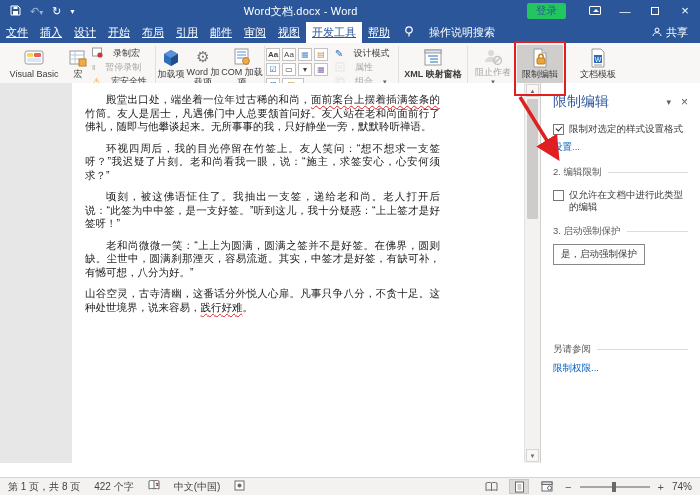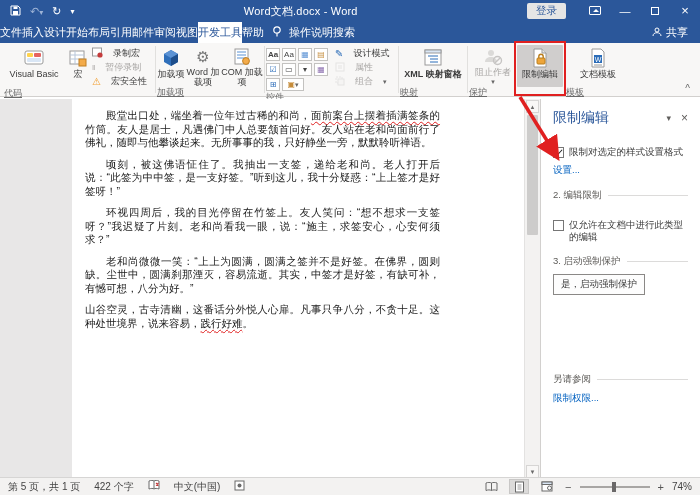--- a/index.html
+++ b/index.html
@@ -5,32 +5,32 @@
   html,body{margin:0;padding:0;background:#9c9c9c;}
   *{box-sizing:border-box;font-family:"Liberation Sans","DejaVu Sans",sans-serif;}
   .app{position:relative;width:700px;height:495px;background:#fff;overflow:hidden;}
 
   
   .titlebar{position:absolute;left:0;top:0;width:700px;height:22px;background:#2b579a;display:flex;align-items:center;color:#fff;font-size:11px;}
   .qat{display:flex;align-items:center;gap:9px;padding-left:10px;}
   .qat .g{color:#9db3d6;}
   .qat .tiny{font-size:8px;}
   .tb-title{flex:1;text-align:center;font-size:11px;letter-spacing:.2px;}
-  .signin{background:#e5e5e5;color:#2b579a;border-radius:2px;font-size:10.5px;padding:1px 9px;margin-right:14px;}
+  .signin{background:#22c55e;color:#2b579a;border-radius:2px;font-size:10.5px;padding:1px 9px;margin-right:14px;}
   .winbtns{display:flex;align-items:center;gap:0;}
   .winbtn{width:30px;text-align:center;font-size:11px;line-height:22px;}
   .maxbox{display:inline-block;width:8px;height:8px;border:1px solid #fff;}
   .ribopt{display:inline-block;width:12px;height:9px;border:1px solid #fff;border-radius:1px;position:relative;}
   .ribopt:after{content:"";position:absolute;left:3px;top:2px;border:3px solid transparent;border-bottom-color:#fff;border-top:0;}
 
   
   .tabbar{position:absolute;left:0;top:22px;width:700px;height:21px;background:#2b579a;display:flex;align-items:stretch;color:#fff;font-size:11px;}
-  .tab{padding:0 0;display:flex;align-items:center;}
+  .tab{padding:0 6px;display:flex;align-items:center;text-decoration:underline;}
   .tab.active{background:#fff;color:#2b579a;}
-  .tab-search{display:flex;align-items:center;gap:7px;padding:0 8px;color:#fff;}
+  .tab-search{display:flex;align-items:center;gap:15px;padding:0 8px;color:#fff;}
   .spacer{flex:1;}
   .share{display:flex;align-items:center;gap:4px;padding-right:12px;}
 
   
   .ribbon{position:absolute;left:0;top:43px;width:700px;height:54px;background:#f8f7f6;border-bottom:1px solid #d2d0ce;display:flex;align-items:stretch;padding:1px 2px 0 4px;}
   .rgroup{display:flex;flex-direction:column;}
   .rgroup .content{flex:1;display:flex;align-items:flex-start;padding-top:1px;}
   .rgroup .glabel{height:11px;font-size:9px;color:#6a6a6a;text-align:left;line-height:10px;text-decoration:underline;}
   .sep{width:1px;background:#e1e0de;margin:2px 1px 3px;}
   .bigbtn{display:flex;flex-direction:column;align-items:center;font-size:9px;color:#3b3b3b;text-align:center;line-height:10px;padding-top:2px;height:42px;}
@@ -40,40 +40,40 @@
   .disabled{color:#a8a6a4 !important;}
   .disabled svg, .disabled .g-ic{opacity:.45;}
   .ctrl-grid{display:grid;grid-template-columns:repeat(4,15px);grid-auto-rows:14px;gap:1px;padding-top:3px;}
   .ctrl{width:14px;height:13px;border:1px solid #c3c2c0;background:#fff;font-size:8px;display:flex;align-items:center;justify-content:center;color:#444;}
   .caret{font-size:7px;color:#666;}
   .hl{background:#d0cecd;border-radius:1px;position:relative;}
   .annobox{position:absolute;left:-3px;top:-4px;right:-3px;bottom:-9px;border:2px solid #e02020;pointer-events:none;z-index:40;}
   .collapse{align-self:flex-end;font-size:10px;color:#666;padding:0 8px 2px 0;}
 
   
-  .workspace{position:absolute;left:0;top:99px;width:700px;height:380px;display:flex;}
+  .workspace{position:absolute;left:0;top:83px;width:700px;height:380px;display:flex;}
   .docarea{width:524px;background:#e8e7e7;position:relative;overflow:hidden;}
   .page{position:absolute;left:72px;top:0;width:452px;height:380px;background:#fff;}
   .doctext{padding:10px 0 0 13px;width:368px;font-size:10.5px;line-height:13.5px;color:#1a1a1a;text-align:justify;}
   .doctext p{margin:0 0 8px;}
   .doctext p.ind{text-indent:21px;}
   .sq{text-decoration:underline;text-decoration-style:wavy;text-decoration-color:#e02020;text-decoration-thickness:1px;text-underline-offset:2px;}
 
   .vscroll{width:16px;background:#f3f2f1;border-left:1px solid #e3e2e1;position:relative;}
   .varr{position:absolute;left:1px;width:13px;height:13px;background:#f8f7f6;border:1px solid #d6d5d4;color:#6a6a6a;font-size:6px;display:flex;align-items:center;justify-content:center;}
   .vthumb{position:absolute;left:2px;top:16px;width:11px;height:120px;background:#cdcccb;border-radius:1px;}
 
   
   .pane{width:160px;background:#fff;border-left:1px solid #d2d0ce;padding:10px 12px 8px 12px;font-size:9.5px;color:#3b3b3b;display:flex;flex-direction:column;position:relative;}
   .pane-title{display:flex;align-items:center;margin-bottom:8px;}
   .pane-title .t{font-size:14px;color:#2b579a;flex:1;}
   .pane-title .pc{color:#605e5c;font-size:9px;margin-left:10px;}
   .pane-h{display:flex;align-items:center;color:#5d5b58;margin:6px 0 6px;}
   .pane-h .rule{flex:1;height:1px;background:#dcdbda;margin-left:6px;}
-  .cbrow{display:flex;gap:5px;margin:11px 0 6px;line-height:12px;}
+  .cbrow{display:flex;gap:5px;margin:4px 0 6px;line-height:12px;}
   .cb{width:11px;height:11px;border:1px solid #767676;background:#fff;flex:none;position:relative;margin-top:1px;}
   .cb.checked:after{content:"";position:absolute;left:2px;top:1px;width:5px;height:3px;border-left:1.5px solid #1a1a1a;border-bottom:1.5px solid #1a1a1a;transform:rotate(-48deg);}
   .link{color:#0563c1;margin:0 0 6px;}
   .dd{display:flex;width:134px;height:20px;border:1px solid #c6c5c4;background:#fdfdfd;color:#9a9896;align-items:center;margin:4px 0 10px;}
   .dd .val{flex:1;padding:0 5px;font-size:9px;white-space:nowrap;overflow:hidden;}
   .dd .btn{width:17px;height:100%;border-left:1px solid #c6c5c4;background:#f2f1f0;display:flex;align-items:center;justify-content:center;font-size:7px;color:#8a8886;}
   .q{line-height:12.5px;margin:2px 0 8px;}
   .enforce{border:1px solid #8a8886;background:#fdfdfd;color:#3b3b3b;font-size:9.5px;padding:3px 7px;align-self:flex-start;}
   .seealso{margin-top:78px;}
 
@@ -342,22 +342,22 @@
     <div class="spacer"></div>
     <div class="collapse">^</div>
   </div>
 
   <div class="workspace">
 
     <div class="docarea">
       <div class="page">
         <div class="doctext">
           <p class="ind"><span>殿堂出口处，端坐着一位年过古稀的和尚，</span><span class="sq">面前案台上摆着插满签条的</span><span>竹筒。友人是居士，凡遇佛门中人总要颔首问好。友人站在老和尚面前行了佛礼，随即与他攀谈起来。无所事事的我，只好静坐一旁，默默聆听禅语。</span></p>
+          <p class="ind">环视四周后，我的目光停留在竹签上。友人笑问：“想不想求一支签呀？”我迟疑了片刻。老和尚看我一眼，说：“施主，求签安心，心安何须求？”</p>
           <p class="ind">顷刻，被这佛语怔住了。我抽出一支签，递给老和尚。老人打开后说：“此签为中中签，是一支好签。”听到这儿，我十分疑惑：“上上签才是好签呀！”</p>
-          <p class="ind">环视四周后，我的目光停留在竹签上。友人笑问：“想不想求一支签呀？”我迟疑了片刻。老和尚看我一眼，说：“施主，求签安心，心安何须求？”</p>
           <p class="ind">老和尚微微一笑：“上上为圆满，圆满之签并不是好签。在佛界，圆则缺。尘世中，圆满刹那湮灭，容易流逝。其实，中签才是好签，有缺可补，有憾可想，八分为好。”</p>
           <p><span>山谷空灵，古寺清幽，这番话分外悦人心扉。凡事只争八分，不贪十足。这种处世境界，说来容易，</span><span class="sq">践行好难</span><span>。</span></p>
         </div>
       </div>
     </div>
 
     <div class="vscroll">
       <span class="varr" style="top:1px">▲</span>
       <div class="vthumb"></div>
       <span class="varr" style="bottom:1px">▼</span>
@@ -393,21 +393,21 @@
 
       <div class="pane-h seealso">
           <span>另请参阅</span>
           <span class="rule"></span>
         </div>
       <div class="link">限制权限...</div>
     </div>
   </div>
 
   <div class="statusbar">
-    <span>第 5 页，共 1 页</span>
+    <span>第 1 页，共 8 页</span>
     <span>422 个字</span>
     <span><svg width="12" height="11" viewBox="0 0 12 11">
           <path d="M1 1c2-.8 4-.8 5 0 1-.8 3-.8 5 0v8c-2-.8-4-.8-5 0-1-.8-3-.8-5 0z" fill="#fff" stroke="#6a6a6a"></path>
           <line x1="6" y1="1" x2="6" y2="9" stroke="#6a6a6a"></line>
           <path d="M8 3l2.5 2.5M10.5 3L8 5.5" stroke="#c43b3b" stroke-width="1.1"></path>
         </svg></span>
     <span>中文(中国)</span>
     <span><svg width="11" height="11" viewBox="0 0 11 11">
           <rect x="1" y="1" width="9" height="9" fill="#fff" stroke="#6a6a6a"></rect>
           <circle cx="5.5" cy="5.5" r="2" fill="#6a6a6a"></circle>

